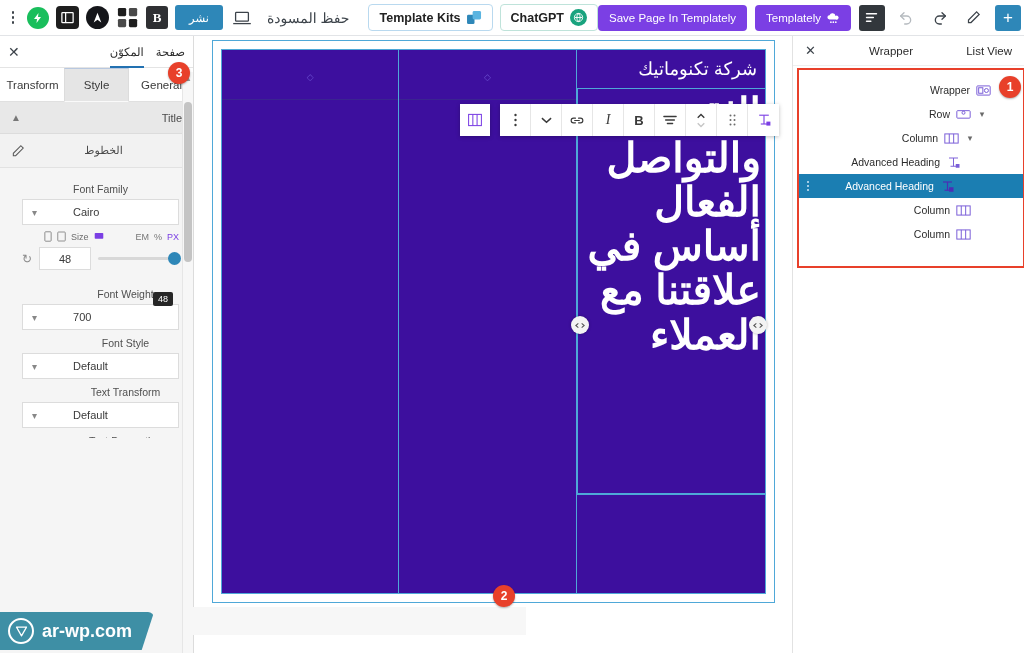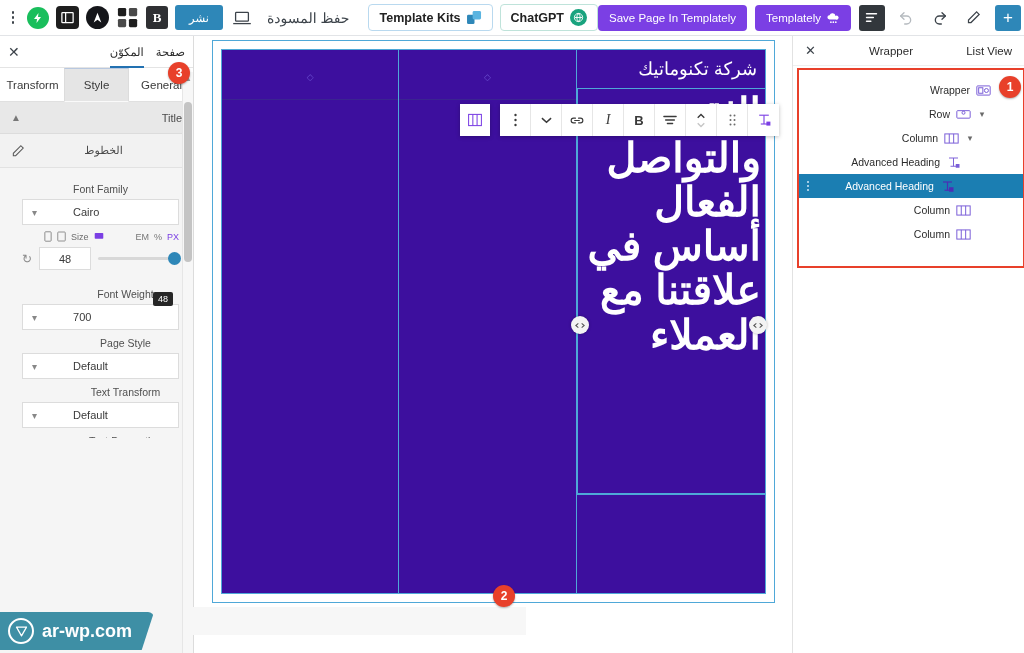--- a/index.html
+++ b/index.html
@@ -511,21 +511,21 @@
       <div style="position:relative;height:0;">
         <span class="tooltip-48">48</span>
       </div>
 
       <div class="fld-label right" style="margin-top:18px;">Font Weight</div>
       <div class="select-box">
         <span class="v">700</span>
         <span class="cv">▾</span>
       </div>
 
-      <div class="fld-label right">Page Style</div>
+      <div class="fld-label right">Font Style</div>
       <div class="select-box">
         <span class="v">Default</span>
         <span class="cv">▾</span>
       </div>
 
       <div class="fld-label right">Text Transform</div>
       <div class="select-box">
         <span class="v">Default</span>
         <span class="cv">▾</span>
       </div>

